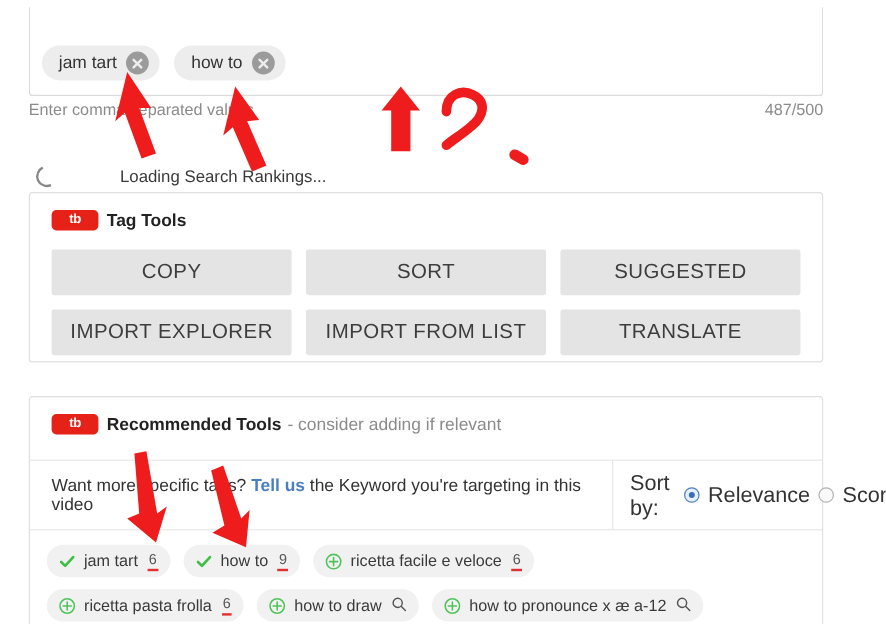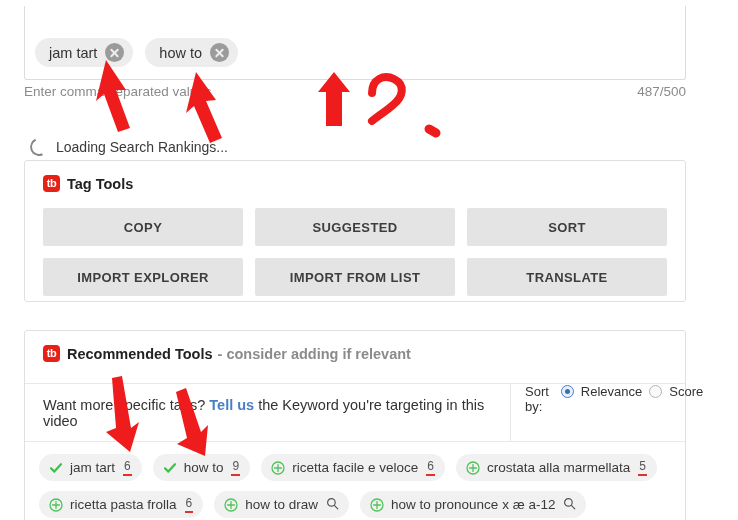--- a/index.html
+++ b/index.html
@@ -48,21 +48,21 @@
 
   .hint-row{
     position:absolute;left:24px;top:84px;width:662px;
     display:flex;justify-content:space-between;align-items:center;
     font-size:13.5px;color:#8b8b8b;
   }
 
   
   .loading{
     position:absolute;left:30px;top:138px;
-    display:flex;align-items:center;font-size:14px;color:#3a3a3a;
+    display:flex;align-items:center;font-size:14px;color:#3a3a3a;gap:44px;
   }
   .spinner{
     width:14px;height:14px;border-radius:50%;
     border:2px solid #888;border-right-color:transparent;border-top-color:transparent;
     margin-right:8px;flex:none;transform:rotate(20deg);
   }
 
   
   .panel{
     position:absolute;background:#fff;
@@ -71,50 +71,50 @@
   }
   #tag-tools-panel{left:24px;top:160px;width:662px;height:142px;}
   #recommended-panel{left:24px;top:330px;width:662px;height:195px;}
 
   .panel-title{
     display:flex;align-items:center;
     font-size:14.5px;font-weight:bold;color:#222;
     padding:14px 18px 0 18px;
   }
   .tb-logo{
-    width:17px;height:17px;border-radius:4px;background:#e62117;
+    width:39px;height:17px;border-radius:4px;background:#e62117;
     color:#fff;font-size:11px;font-weight:bold;line-height:17px;
     text-align:center;margin-right:7px;flex:none;letter-spacing:-0.5px;
   }
-  .panel-sub{font-weight:bold;color:#8b8b8b;margin-left:5px;font-size:14.5px;}
+  .panel-sub{font-weight:normal;color:#8b8b8b;margin-left:5px;font-size:14.5px;}
 
   .btn-grid{
     display:grid;grid-template-columns:repeat(3,1fr);
     gap:12px;padding:16px 18px 0 18px;
   }
   .tool-btn{
     background:#e4e4e4;border:none;border-radius:2px;
-    height:38px;font-size:13px;font-weight:bold;letter-spacing:.4px;
+    height:38px;font-size:17px;font-weight:normal;letter-spacing:.4px;
     color:#3d3d3d;font-family:"Liberation Sans",sans-serif;cursor:pointer;
   }
 
   
   .rec-body{position:absolute;left:0;top:52px;right:0;bottom:0;}
   .rec-top{
     display:flex;border-top:1px solid #e8e8e8;border-bottom:1px solid #e8e8e8;
     height:57px;align-items:center;
   }
   .rec-ask{
     flex:1;padding-left:18px;font-size:14.5px;color:#333;
   }
   .rec-ask a{color:#4a7ec4;text-decoration:none;font-weight:bold;}
   .rec-sort{
     width:175px;border-left:1px solid #e8e8e8;height:100%;
-    display:flex;align-items:flex-start;padding-left:14px;box-sizing:border-box;
-    font-size:13px;color:#333;
+    display:flex;align-items:center;padding-left:14px;box-sizing:border-box;
+    font-size:18px;color:#333;
   }
   .sort-label{margin-right:12px;}
   .radio-col{display:flex;flex-direction:row;gap:7px;}
   .radio-line{display:flex;align-items:center;}
   .radio{
     width:13px;height:13px;border-radius:50%;
     border:1px solid #b3b3b3;background:#fafafa;margin-right:7px;
     position:relative;flex:none;box-sizing:border-box;
   }
   .radio.on{border-color:#4a7ec4;background:#e8f0fb;}
@@ -180,22 +180,22 @@
     <span>Loading Search Rankings...</span>
   </div>
 
   <div class="panel" id="tag-tools-panel">
     <div class="panel-title">
       <span class="tb-logo">tb</span>
       <span>Tag Tools</span>
     </div>
     <div class="btn-grid">
       <button class="tool-btn">COPY</button>
+      <button class="tool-btn">SORT</button>
       <button class="tool-btn">SUGGESTED</button>
-      <button class="tool-btn">SORT</button>
       <button class="tool-btn">IMPORT EXPLORER</button>
       <button class="tool-btn">IMPORT FROM LIST</button>
       <button class="tool-btn">TRANSLATE</button>
     </div>
   </div>
 
   <div class="panel" id="recommended-panel">
     <div class="panel-title">
       <span class="tb-logo">tb</span>
       <span>Recommended Tools</span>
@@ -251,30 +251,20 @@
             <span class="ic">
               <svg width="14" height="14" viewBox="0 0 14 14">
                   <circle cx="7" cy="7" r="6" stroke="#4fc35a" stroke-width="1.3" fill="none"></circle>
                   <path d="M7 3.6 V10.4 M3.6 7 H10.4" stroke="#4fc35a" stroke-width="1.3" stroke-linecap="round"></path>
                 </svg>
             </span>
             <span class="rlabel">ricetta facile e veloce</span>
             <span class="num">6</span>
           </span>
 
-          <span class="rchip">
-            <span class="ic">
-              <svg width="14" height="14" viewBox="0 0 14 14">
-                  <circle cx="7" cy="7" r="6" stroke="#4fc35a" stroke-width="1.3" fill="none"></circle>
-                  <path d="M7 3.6 V10.4 M3.6 7 H10.4" stroke="#4fc35a" stroke-width="1.3" stroke-linecap="round"></path>
-                </svg>
-            </span>
-            <span class="rlabel">crostata alla marmellata</span>
-            <span class="num">5</span>
-          </span>
         </div>
 
         <div class="rec-chip-row">
           <span class="rchip">
             <span class="ic">
               <svg width="14" height="14" viewBox="0 0 14 14">
                   <circle cx="7" cy="7" r="6" stroke="#4fc35a" stroke-width="1.3" fill="none"></circle>
                   <path d="M7 3.6 V10.4 M3.6 7 H10.4" stroke="#4fc35a" stroke-width="1.3" stroke-linecap="round"></path>
                 </svg>
             </span>

